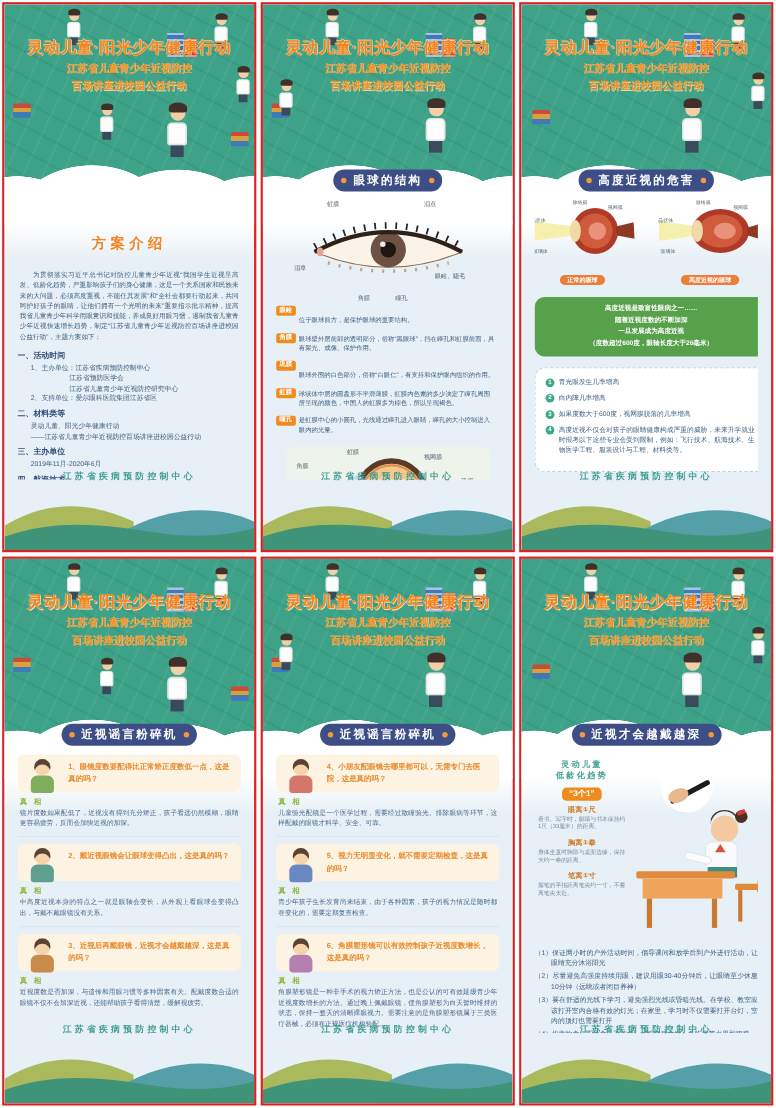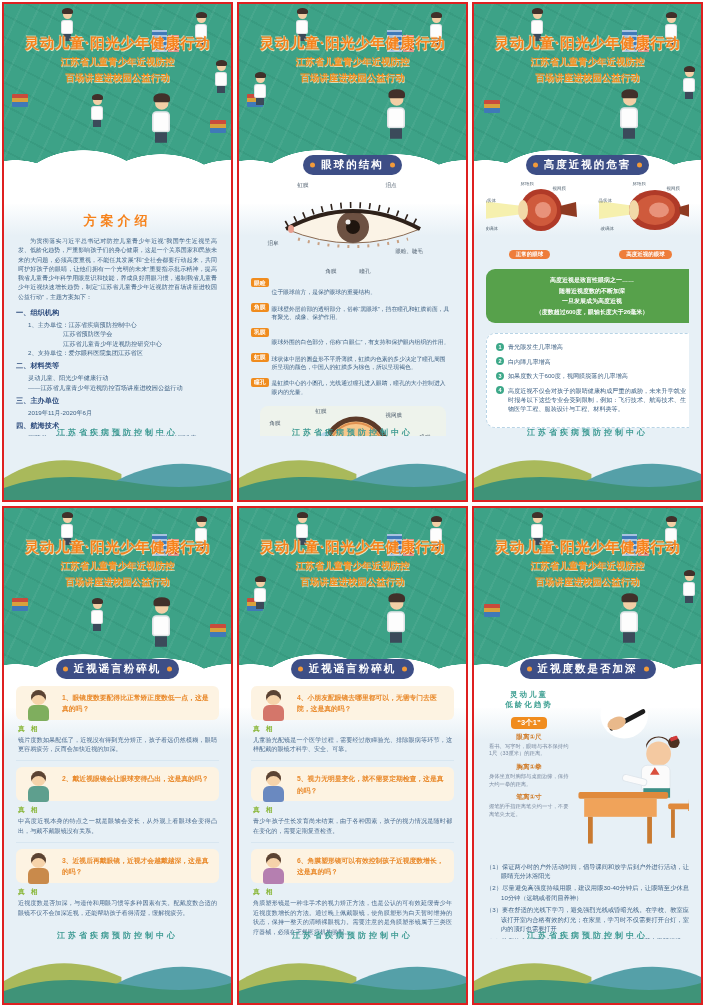--- a/index.html
+++ b/index.html
@@ -42,21 +42,21 @@
     letter-spacing:2px;padding:3px 18px;border-radius:13px;position:relative;}
   .pill::before,.pill::after{content:"";position:absolute;width:5px;height:5px;background:#f29a3a;border-radius:50%;top:50%;transform:translateY(-50%);}
   .pill::before{left:7px;} .pill::after{right:7px;}
   
   .content{position:absolute;left:12px;right:12px;top:178px;bottom:64px;z-index:3;overflow:hidden;}
   .footer{position:absolute;bottom:62px;left:0;right:0;text-align:center;color:#3f9b94;
     font-size:8px;letter-spacing:3px;z-index:3;font-weight:600;}
   .hills{position:absolute;bottom:0;left:0;right:0;height:56px;z-index:2;display:block;width:100%;}
   
   .c1{top:208px;}
-  .p1-title{text-align:center;font-size:13px;font-weight:800;color:#f6831d;letter-spacing:4px;margin-bottom:7px;}
+  .p1-title{text-align:center;font-size:13px;font-weight:800;color:#f6831d;letter-spacing:4px;margin-bottom:17px;}
   .p1-intro{font-size:6px;line-height:1.55;color:#3c5f82;text-align:justify;text-indent:2em;margin:0 2px 6px;}
   .p1-h{font-size:7.2px;font-weight:800;color:#2f4d7e;margin:4px 0 2px;}
   .p1-l{font-size:6.2px;color:#3c5f82;line-height:1.5;padding-left:12px;}
   .p1-l.ind{padding-left:47px;}
   
   .eyefig{position:relative;width:170px;height:94px;margin:0 auto;}
   .eyefig svg{position:absolute;left:10px;top:9px;}
   .lbl{position:absolute;font-size:5.5px;color:#4a5a6a;white-space:nowrap;z-index:2;}
   .parts{margin-top:2px;}
   .part{margin-bottom:2.5px;line-height:1.4;}
@@ -145,21 +145,21 @@
     <div class="cloud"></div>
     <div class="bodybg"></div>
     <div class="tblock">
       <div class="t-main">灵动儿童·阳光少年健康行动</div>
       <div class="t-sub">江苏省儿童青少年近视防控</div>
       <div class="t-sub">百场讲座进校园公益行动</div>
     </div>
     <div class="content c1">
       <div class="p1-title">方案介绍</div>
       <p class="p1-intro">为贯彻落实习近平总书记对防控儿童青少年近视“我国学生近视呈高发、低龄化趋势，严重影响孩子们的身心健康，这是一个关系国家和民族未来的大问题，必须高度重视，不能任其发展”和“全社会都要行动起来，共同呵护好孩子的眼睛，让他们拥有一个光明的未来”重要指示批示精神，提高我省儿童青少年科学用眼意识和技能，养成良好用眼习惯，遏制我省儿童青少年近视快速增长趋势，制定“江苏省儿童青少年近视防控百场讲座进校园公益行动”，主题方案如下：</p>
-      <div class="p1-h">一、组织机构</div>
+      <div class="p1-h">一、活动时间</div>
       <div class="p1-l">1、主办单位：江苏省疾病预防控制中心</div>
       <div class="p1-l ind">江苏省预防医学会</div>
       <div class="p1-l ind">江苏省儿童青少年近视防控研究中心</div>
       <div class="p1-l">2、支持单位：爱尔眼科医院集团江苏省区</div>
       <div class="p1-h">二、材料类等</div>
       <div class="p1-l">灵动儿童、阳光少年健康行动</div>
       <div class="p1-l">——江苏省儿童青少年近视防控百场讲座进校园公益行动</div>
       <div class="p1-h">三、主办单位</div>
       <div class="p1-l">2019年11月-2020年6月</div>
       <div class="p1-h">四、航海技术</div>
@@ -535,21 +535,21 @@
         <i class="lg"></i>
       </div>
     <div class="cloud"></div>
     <div class="bodybg"></div>
     <div class="tblock">
       <div class="t-main">灵动儿童·阳光少年健康行动</div>
       <div class="t-sub">江苏省儿童青少年近视防控</div>
       <div class="t-sub">百场讲座进校园公益行动</div>
     </div>
     <div class="sect">
-      <span class="pill">近视度数是否加深</span>
+      <span class="pill">近视才会越戴越深</span>
     </div>
     <div class="content">
       <div class="p6-cols">
         <div class="p6-left">
           <div class="posture">灵动儿童</div>
           <div class="posture">低龄化趋势</div>
           <div class="badge31">“3个1”</div>
           <div class="one">
             <div class="one-t">眼离①尺</div>
             <div class="one-d">看书、写字时，眼睛与书本保持约1尺（33厘米）的距离。</div>

